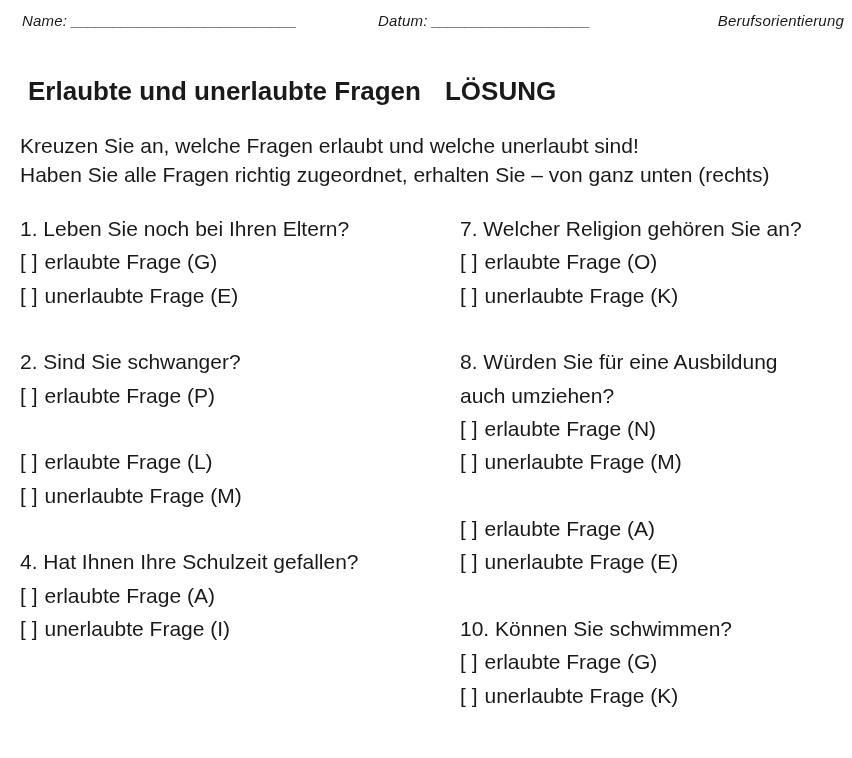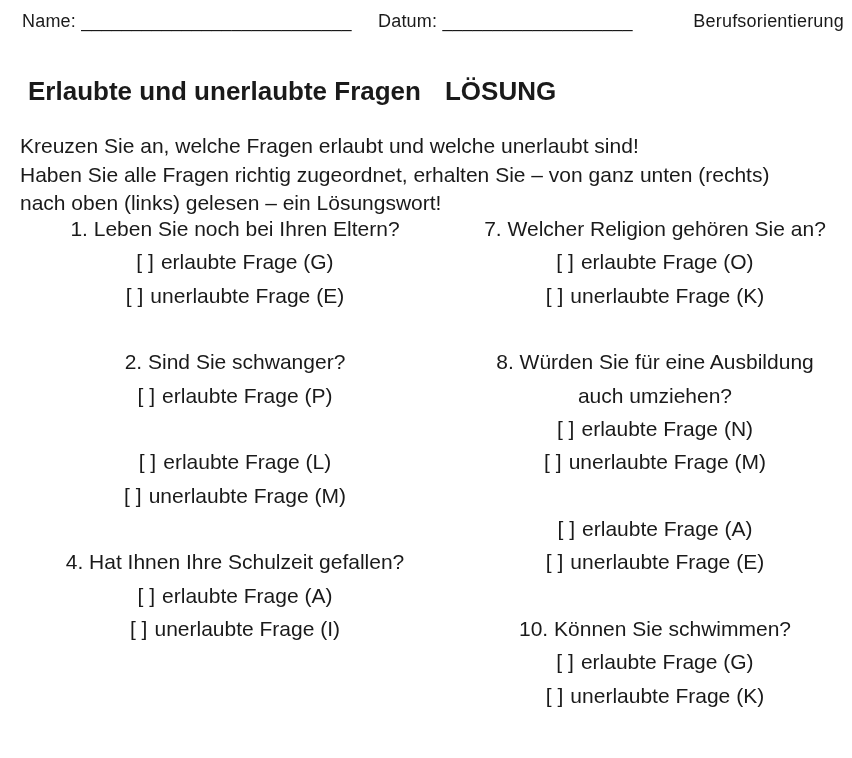--- a/index.html
+++ b/index.html
@@ -5,63 +5,62 @@
   html, body { margin: 0; padding: 0; }
   body {
     width: 852px; height: 758px;
     position: relative;
     background: #ffffff;
     font-family: "Liberation Sans", sans-serif;
     color: #1a1a1a;
     overflow: hidden;
   }
   
-  .hdr { position: absolute; top: 10px; font-size: 18px; line-height: 22px; letter-spacing: 0.2px; }
+  .hdr { position: absolute; top: 10px; font-size: 15px; line-height: 22px; letter-spacing: 0.2px; font-style: italic; }
   .hdr-name   { left: 22px; }
   .hdr-datum  { left: 378px; }
   .hdr-course { right: 8px; }
   .blank { letter-spacing: 0; }
   
   .title {
     position: absolute; left: 28px; top: 76px;
     font-size: 26px; font-weight: bold; line-height: 30px;
     white-space: nowrap;
   }
   .title .tag { margin-left: 24px; }
   .instructions {
     position: absolute; left: 20px; top: 102px;
     font-size: 21px; line-height: 28.5px;
     padding-top: 30px; 
     width: 812px;
   }
   
   .col {
     position: absolute; top: 212px;
-    font-size: 21px; line-height: 33.33px; text-align: center;
+    font-size: 21px; line-height: 33.33px;
   }
   .col-left  { left: 20px;  width: 430px; }
   .col-right { left: 460px; width: 390px; }
   .qblock { margin-bottom: 33.33px; }
   .qline { white-space: nowrap; }
   .opt { white-space: nowrap; }
   .opt.bold { font-weight: normal; }
   .cb { margin-right: 7px; }
 </style>
 </head>
 <body>
 
 <div class="hdr hdr-name"><span>Name:</span> <span class="blank">___________________________</span></div>
 <div class="hdr hdr-datum"><span>Datum:</span> <span class="blank">___________________</span></div>
 <div class="hdr hdr-course">Berufsorientierung</div>
 
 <div class="title"><span>Erlaubte und unerlaubte Fragen</span><span class="tag">LÖSUNG</span></div>
 <div class="instructions">
   <div class="qline">Kreuzen Sie an, welche Fragen erlaubt und welche unerlaubt sind!</div>
   <div class="qline">Haben Sie alle Fragen richtig zugeordnet, erhalten Sie – von ganz unten (rechts)</div>
-  <div class="qline">nach oben (links) gelesen – ein Lösungswort!</div>
 </div>
 
 <div class="col col-left">
 
   <div class="qblock">
     <div class="qline">1. Leben Sie noch bei Ihren Eltern?</div>
     <div class="opt bold"><span class="cb">[ ]</span><span>erlaubte Frage (G)</span></div>
     <div class="opt"><span class="cb">[ ]</span><span>unerlaubte Frage (E)</span></div>
   </div>
 

